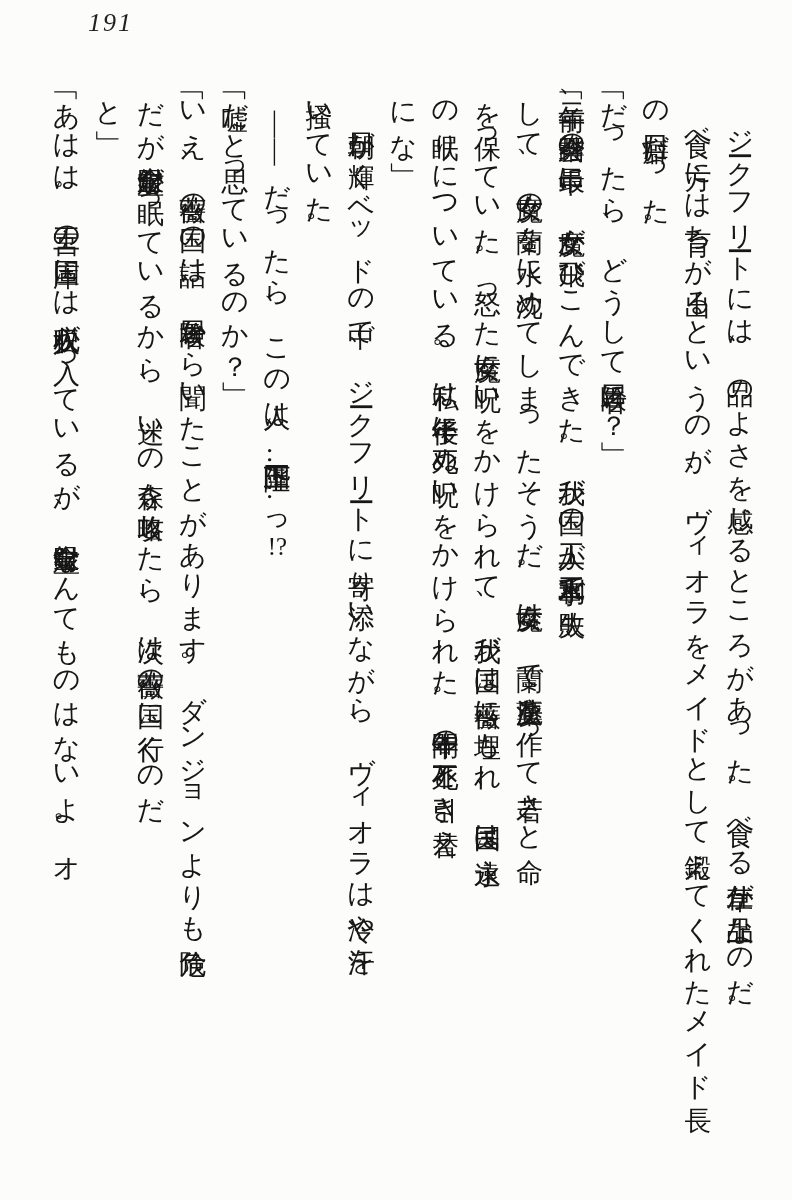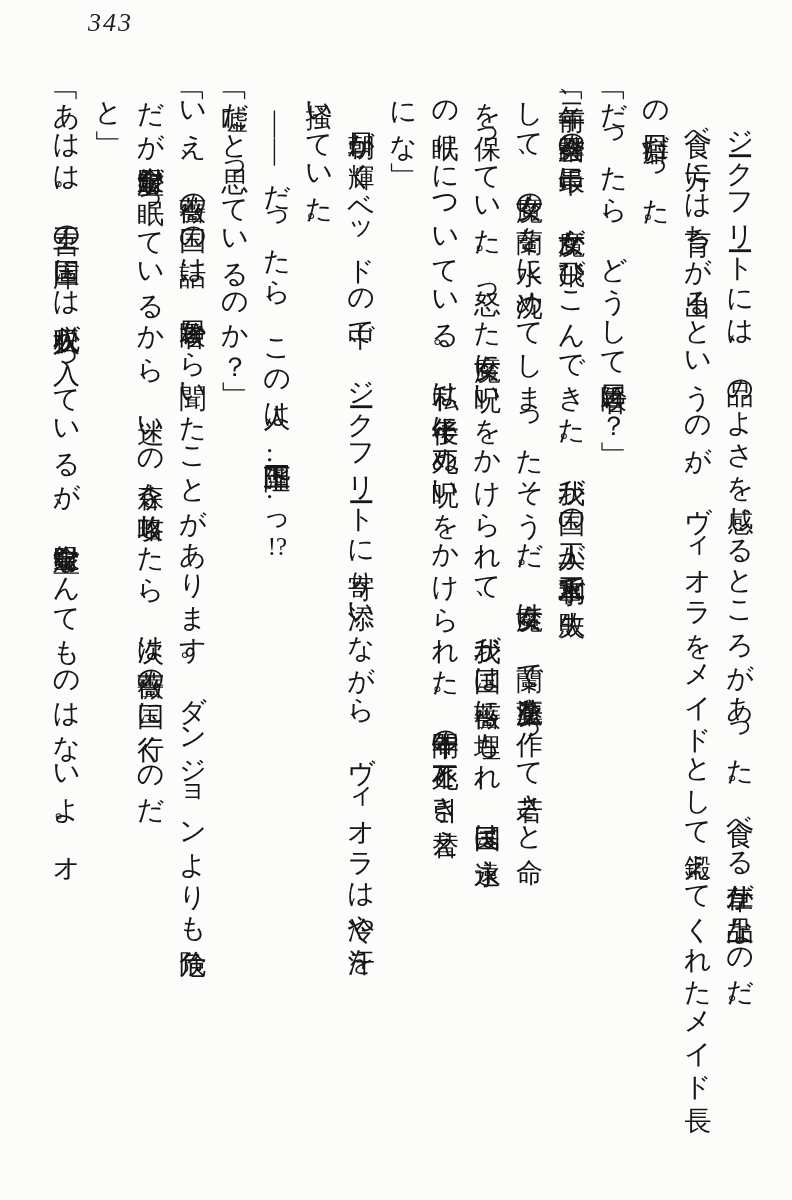--- a/index.html
+++ b/index.html
@@ -44,21 +44,21 @@
   .tcy {
     text-combine-upright: all;
     -webkit-text-combine: horizontal;
     font-size: 0.92em;
   }
 </style>
 </head>
 <body>
 
 <div class="page">
-  <div class="page-number">343</div>
+  <div class="page-number">191</div>
 
   <div class="body-text">
       <div class="line">　ジークフリートには、品のよさを感じるところがあった。食べる仕草が上品なのだ。</div>
       <div class="line">　食べ方には育ちが出るというのが、ヴィオラをメイドとして鍛えてくれたメイド長</div>
       <div class="line">の口癖だった。</div>
       <div class="line">「だったら、どうして冒険者に？」</div>
       <div class="line">「二年前、舞踏会の最中に、魔女が飛びこんできた。我が国の工人が水利工事で失敗</div>
       <div class="line">して、魔女の蘭を水に沈めてしまったそうだ。魔女は、蘭で魔法薬を作って若さと命</div>
       <div class="line">を保っていた。怒った魔女に呪いをかけられて、我が国は薔薇に埋もれ、国民は永遠</div>
       <div class="line">の眠りについている。私は十年後に死ぬ呪いをかけられた。十年間の不死と引き替え</div>

